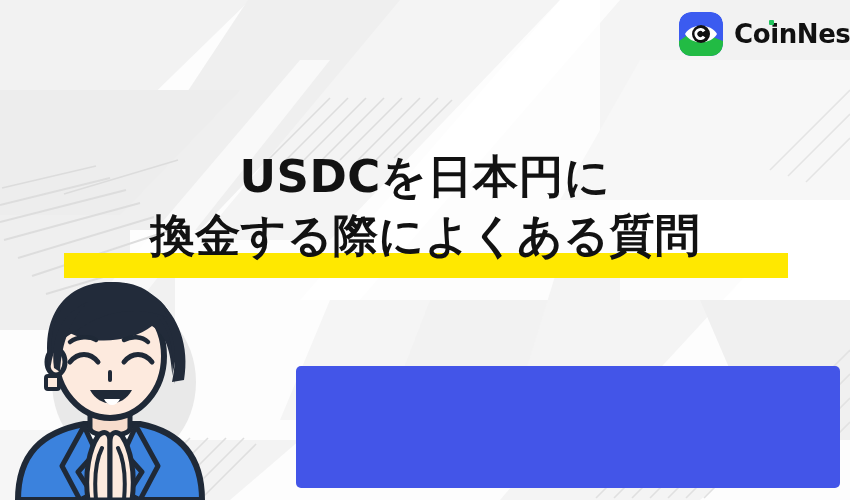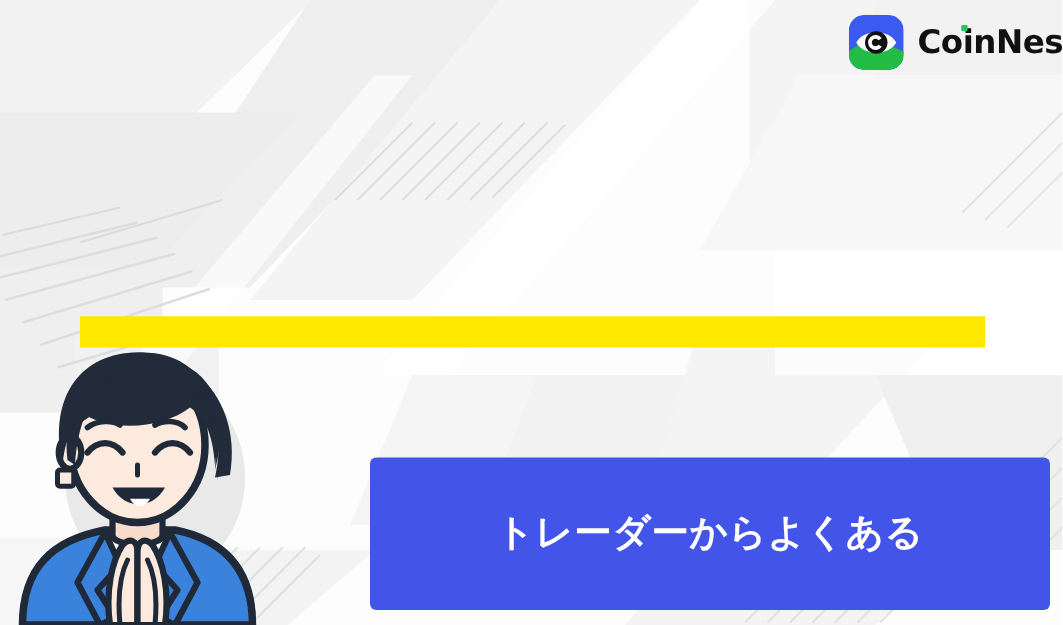--- a/index.html
+++ b/index.html
@@ -198,20 +198,24 @@
         </g>
       </svg>
     </div>
     <div class="logo-text">
       <span>CoinNess</span>
       <span class="logo-dot"></span>
     </div>
   </div>
 
   <div class="hl-hi"></div>
+  <div class="headline">
+    <div class="hl-line l1">USDCを日本円に</div>
+    <div class="hl-line l2">換金する際によくある質問</div>
+  </div>
 
   <svg class="person" viewBox="0 0 230 224" width="230" height="224">
     <defs>
       <clipPath id="personClip">
           <rect x="8" y="0" width="222" height="224"></rect>
         </clipPath>
     </defs>
     <g clip-path="url(#personClip)">
 
       <ellipse cx="132" cy="106" rx="72" ry="82" fill="#e9e9e9"></ellipse>
@@ -255,16 +259,15 @@
 
       <path d="M96,224 C92,196 98,172 106,160 C112,154 118,156 118,166 L118,224 Z" fill="#fdeade" stroke="#1f2937" stroke-width="5" stroke-linejoin="round"></path>
       <path d="M140,224 C144,196 138,172 130,160 C124,154 118,156 118,166 L118,224 Z" fill="#fdeade" stroke="#1f2937" stroke-width="5" stroke-linejoin="round"></path>
       <path d="M104,224 C102,202 104,184 110,172" stroke="#1f2937" stroke-width="4" fill="none" stroke-linecap="round"></path>
       <path d="M132,224 C134,202 132,184 126,172" stroke="#1f2937" stroke-width="4" fill="none" stroke-linecap="round"></path>
       <path d="M118,168 L118,224" stroke="#1f2937" stroke-width="4" stroke-linecap="round"></path>
     </g>
   </svg>
 
   <div class="cta-box">
-    <div class="cta-line">トレーダーからよくある</div>
   </div>
 
 </div>
 
 </body></html>

